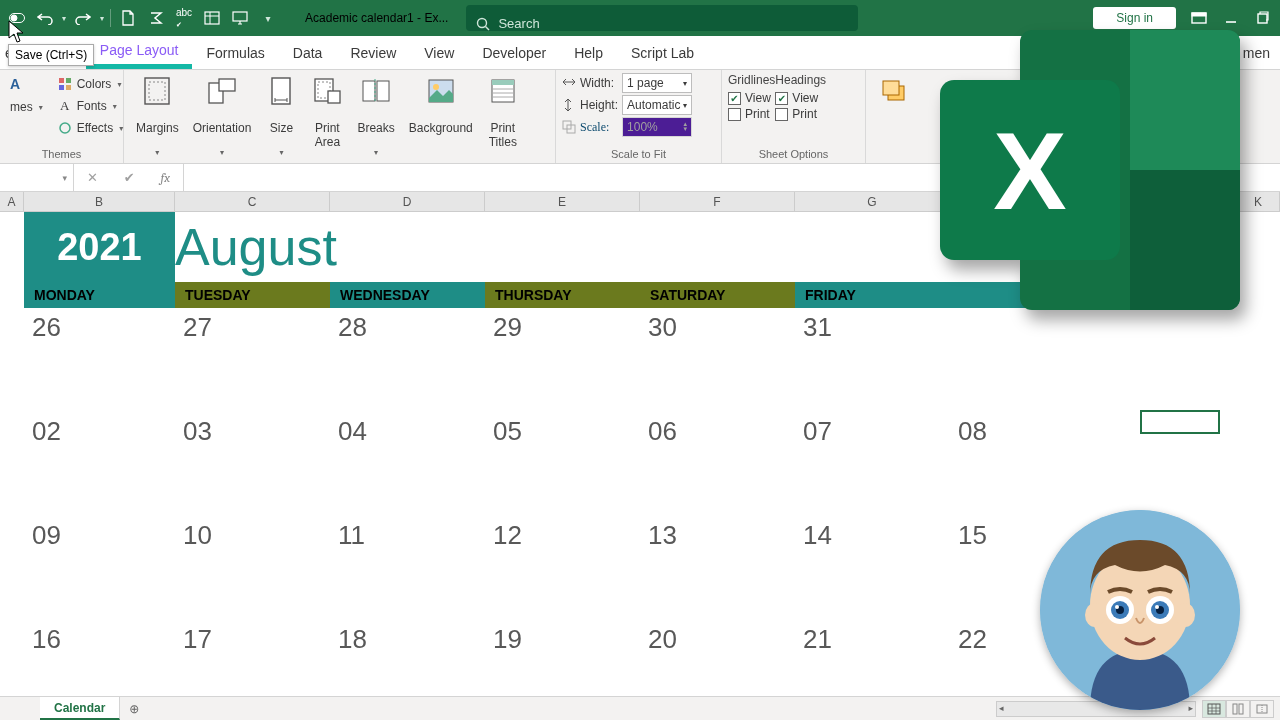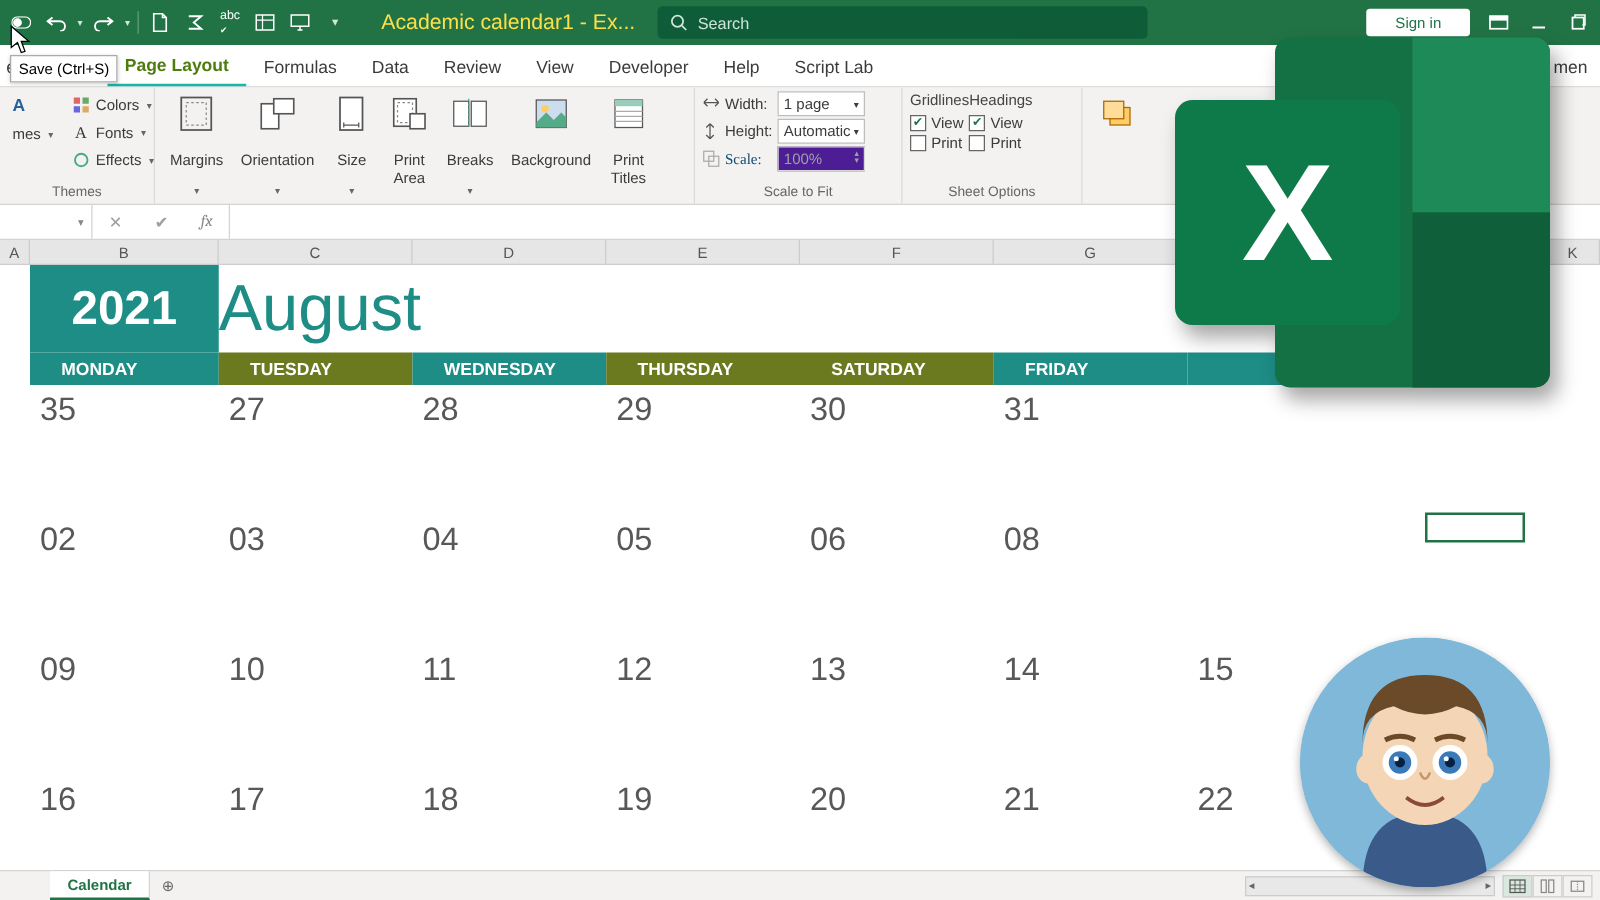--- a/index.html
+++ b/index.html
@@ -3,35 +3,35 @@
 <meta charset="utf-8">
 <style>
 *{box-sizing:border-box;margin:0;padding:0;font-family:"Segoe UI",Arial,sans-serif;}
 html,body{width:1280px;height:720px;overflow:hidden;background:#fff;}
 
 .titlebar{height:36px;background:#217346;display:flex;align-items:center;color:#fff;font-size:12px;position:relative;}
 .qat{display:flex;align-items:center;height:100%;gap:6px;padding:0 6px;}
 .qat-btn{width:22px;height:22px;display:flex;align-items:center;justify-content:center;border-radius:3px;cursor:pointer;}
 .qat-btn svg{stroke:#fff;fill:none;}
 .qat-sep{width:1px;height:18px;background:rgba(255,255,255,0.3);}
-.doc-title{margin-left:20px;color:#fde047;font-size:17px;}
-.searchbox{margin-left:18px;height:26px;width:392px;background:#0e5c38;border-radius:4px;display:flex;align-items:center;padding:0 10px;gap:8px;color:#cfe6da;}
+.doc-title{margin-left:20px;color:#000000;font-size:12px;}
+.searchbox{margin-left:18px;height:26px;width:392px;background:#0e5c38;border-radius:4px;display:flex;align-items:flex-end;padding:0 10px;gap:8px;color:#cfe6da;}
 .searchbox svg{stroke:#cfe6da;}
 .searchbox span{font-size:13px;}
 .title-right{position:absolute;right:8px;display:flex;align-items:center;gap:14px;}
 .signin{background:#fff;color:#217346;height:22px;padding:0 23px;border-radius:3px;font-size:12px;display:flex;align-items:center;font-weight:500;}
 .winbtn{width:18px;height:18px;display:flex;align-items:center;justify-content:center;}
 .winbtn svg{stroke:#fff;fill:none;}
 .cursor{position:absolute;left:8px;top:20px;z-index:50;pointer-events:none;}
 .save-tooltip{position:absolute;left:8px;top:44px;background:#fff;border:1px solid #aaa;box-shadow:0 1px 3px rgba(0,0,0,0.2);padding:3px 6px;font-size:12px;z-index:49;}
 
 .ribbon-tabs{height:34px;background:#fff;display:flex;align-items:center;padding-left:1px;border-bottom:1px solid #d4d4d4;}
 .rtab{padding:0 14px;height:100%;display:flex;align-items:center;font-size:14px;color:#3b3b3b;cursor:pointer;}
 .rtab.cut{padding-left:4px;padding-right:10px;}
-.rtab.active{color:#4d7c0f;border-bottom:2px solid #14b8a6;font-weight:700;}
+.rtab.active{color:#8b5cf6;border-bottom:5px solid #14b8a6;font-weight:400;}
 .rtab-spacer{flex:1;}
 
 .ribbon{height:94px;background:#f3f2f1;border-bottom:1px solid #d4d4d4;display:flex;font-size:12px;color:#3b3b3b;position:relative;overflow:hidden;}
 .group{border-right:1px solid #d9d9d9;display:flex;flex-direction:column;padding:3px 6px 0 6px;}
 .group-body{flex:1;display:flex;align-items:flex-start;gap:6px;}
 .group-label{text-align:center;font-size:11px;color:#666;padding:2px 0 3px 0;position:relative;}
 .vbtn{display:flex;flex-direction:column;align-items:center;gap:15px;padding:2px 6px;cursor:pointer;border-radius:3px;}
 .vbtn .ic{width:32px;height:32px;display:flex;align-items:center;justify-content:center;}
 .vbtn .lbl{font-size:12px;text-align:center;line-height:1.15;}
 .vbtn .caret{font-size:8px;color:#666;line-height:0.6;}
@@ -59,21 +59,21 @@
 .fx-input{flex:1;height:100%;}
 
 .colhdr{height:20px;display:flex;background:#e6e6e6;border-bottom:1px solid #ccc;}
 .colhdr .ch{border-right:1px solid #ccc;display:flex;align-items:center;justify-content:center;font-size:12px;color:#555;}
 
 .sheet{position:relative;height:calc(720px - 36px - 34px - 94px - 28px - 20px - 24px);overflow:hidden;background:#fff;}
 .cal-header{display:flex;height:70px;}
 .year-cell{width:175px;background:#1e8d86;color:#fff;font-size:38px;font-weight:600;display:flex;align-items:center;justify-content:center;}
 .month-cell{flex:1;color:#1e8d86;font-size:52px;font-weight:300;display:flex;align-items:center;font-family:"Segoe UI Light","Segoe UI",Arial;}
 .dow-row{display:flex;height:26px;}
-.dow{font-size:14px;font-weight:700;color:#ffffff;padding-left:25px;display:flex;align-items:center;}
+.dow{font-size:14px;font-weight:700;color:#000000;padding-left:10px;display:flex;align-items:center;}
 .dow.teal{background:#1e8d86;}
 .dow.olive{background:#6b7a1e;}
 .week{display:flex;height:104px;}
 .daycell{border-right:1px solid #fff;padding:4px 8px;}
 .daynum{font-size:26px;color:#585858;font-weight:300;}
 
 .sel-outline{position:absolute;border:2px solid #217346;pointer-events:none;}
 
 .sheettabs{height:24px;background:#f3f2f1;border-top:1px solid #d4d4d4;display:flex;align-items:center;font-size:12px;}
 .stab{padding:0 14px;height:100%;display:flex;align-items:center;border-right:1px solid #d4d4d4;background:#fff;color:#217346;font-weight:600;border-bottom:2px solid #217346;}
@@ -438,21 +438,21 @@
         <div class="dow olive" style="width:155px;">TUESDAY</div>
         <div class="dow teal" style="width:155px;">WEDNESDAY</div>
         <div class="dow olive" style="width:155px;">THURSDAY</div>
         <div class="dow olive" style="width:155px;">SATURDAY</div>
         <div class="dow teal" style="width:155px;">FRIDAY</div>
         <div class="dow teal" style="width:157px;"></div>
       </div>
       <div id="weeks">
           <div class="week">
             <div class="daycell" style="width: 151px;">
-              <div class="daynum">35</div>
+              <div class="daynum">26</div>
             </div>
             <div class="daycell" style="width: 155px;">
               <div class="daynum">27</div>
             </div>
             <div class="daycell" style="width: 155px;">
               <div class="daynum">28</div>
             </div>
             <div class="daycell" style="width: 155px;">
               <div class="daynum">29</div>
             </div>
@@ -474,20 +474,23 @@
               <div class="daynum">03</div>
             </div>
             <div class="daycell" style="width: 155px;">
               <div class="daynum">04</div>
             </div>
             <div class="daycell" style="width: 155px;">
               <div class="daynum">05</div>
             </div>
             <div class="daycell" style="width: 155px;">
               <div class="daynum">06</div>
+            </div>
+            <div class="daycell" style="width: 155px;">
+              <div class="daynum">07</div>
             </div>
             <div class="daycell" style="width: 157px;">
               <div class="daynum">08</div>
             </div>
           </div>
           <div class="week">
             <div class="daycell" style="width: 151px;">
               <div class="daynum">09</div>
             </div>
             <div class="daycell" style="width: 155px;">

